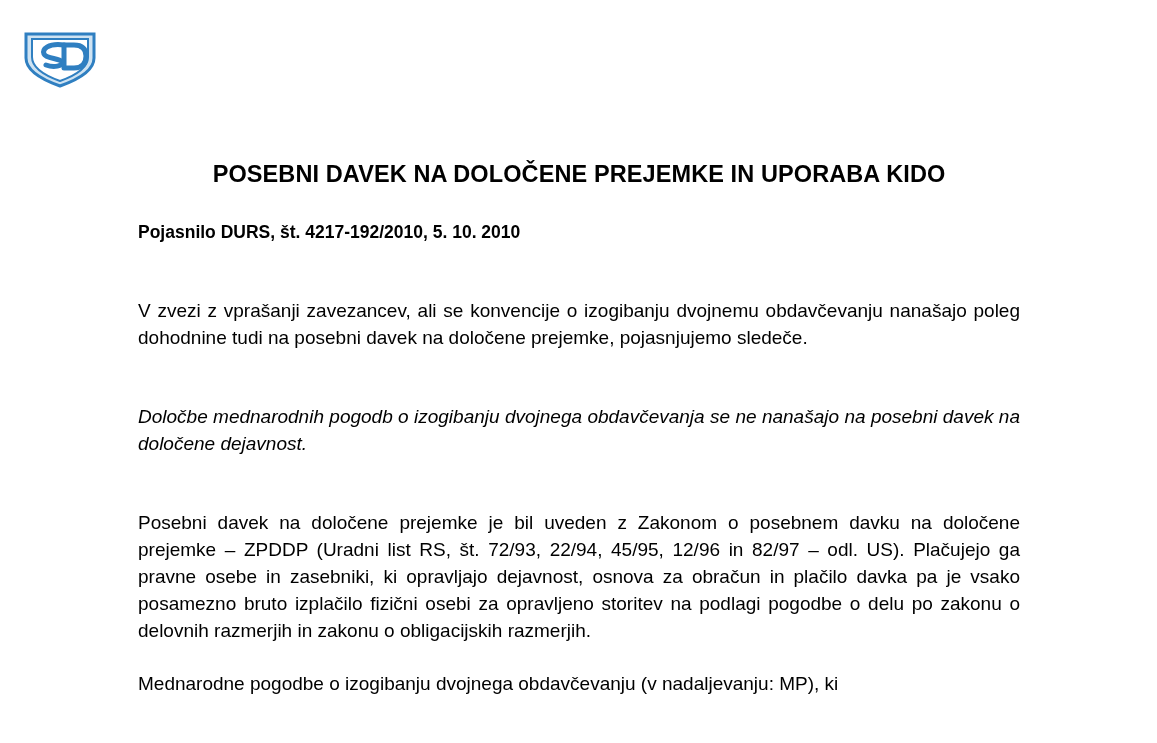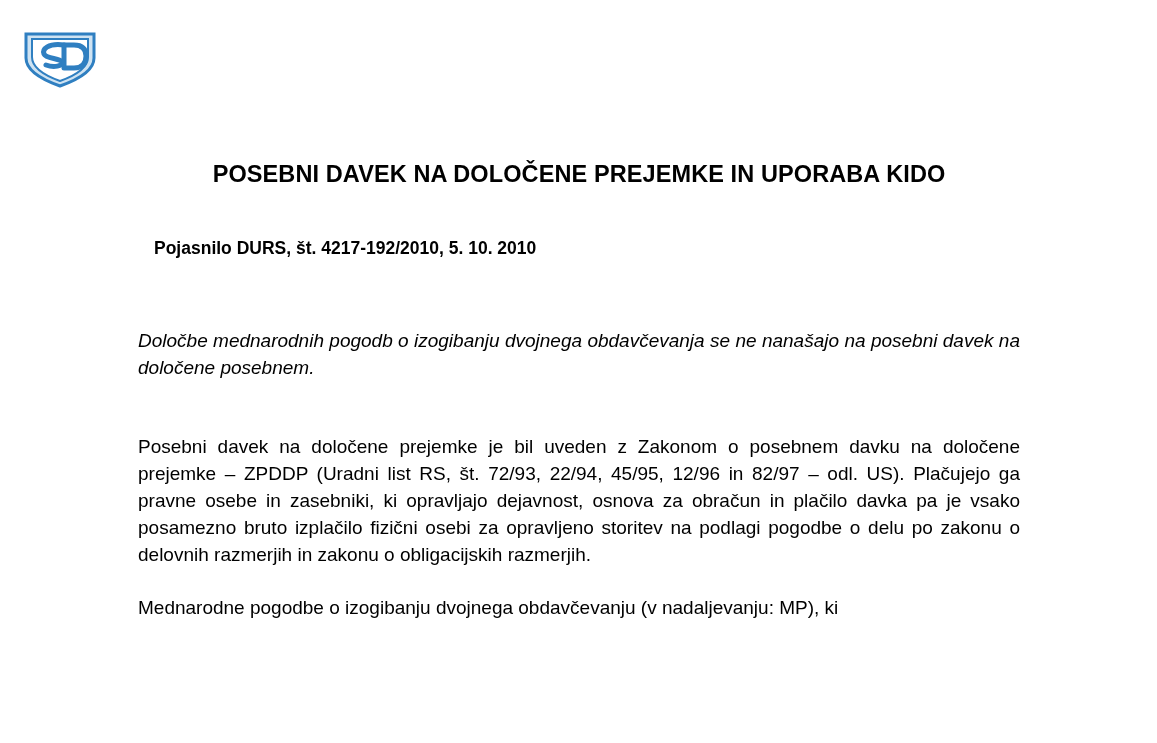--- a/index.html
+++ b/index.html
@@ -37,21 +37,21 @@
   .doc-title {
     margin: 0;
     padding-top: 160px;
     font-size: 23.5px;
     font-weight: bold;
     text-align: center;
     letter-spacing: 0.1px;
     line-height: 1.2;
   }
   .doc-subtitle {
-    margin: 16px;
+    margin: 0;
     padding-top: 34px;
     font-size: 17.5px;
     font-weight: bold;
     text-align: left;
     line-height: 1.2;
   }
   .para {
     font-size: 19px;
     line-height: 27px;
     text-align: justify;
@@ -85,21 +85,22 @@
       <path d="M46 17 L56 17 Q68 17 68 28 Q68 40 56 40 L46 40 Z" fill="none" stroke="#2f7fc1" stroke-width="5" stroke-linejoin="round"></path>
     </svg>
   </div>
 
   <div class="content">
 
     <h1 class="doc-title">POSEBNI DAVEK NA DOLOČENE PREJEMKE IN UPORABA KIDO</h1>
 
     <h2 class="doc-subtitle">Pojasnilo DURS, št. 4217-192/2010, 5. 10. 2010</h2>
 
+    <p class="para first">V zvezi z vprašanji zavezancev, ali se konvencije o izogibanju dvojnemu obdavčevanju nanašajo poleg dohodnine tudi na posebni davek na določene prejemke, pojasnjujemo sledeče.</p>
 
-    <p class="para italic">Določbe mednarodnih pogodb o izogibanju dvojnega obdavčevanja se ne nanašajo na posebni davek na določene posebnem.</p>
+    <p class="para italic">Določbe mednarodnih pogodb o izogibanju dvojnega obdavčevanja se ne nanašajo na posebni davek na določene dejavnost.</p>
 
     <p class="para body2">Posebni davek na določene prejemke je bil uveden z Zakonom o posebnem davku na določene prejemke – ZPDDP (Uradni list RS, št. 72/93, 22/94, 45/95, 12/96 in 82/97 – odl. US). Plačujejo ga pravne osebe in zasebniki, ki opravljajo dejavnost, osnova za obračun in plačilo davka pa je vsako posamezno bruto izplačilo fizični osebi za opravljeno storitev na podlagi pogodbe o delu po zakonu o delovnih razmerjih in zakonu o obligacijskih razmerjih.</p>
 
     <p class="para body3">Mednarodne pogodbe o izogibanju dvojnega obdavčevanju (v nadaljevanju: MP), ki</p>
 
   </div>
 </div>
 
 </body></html>

